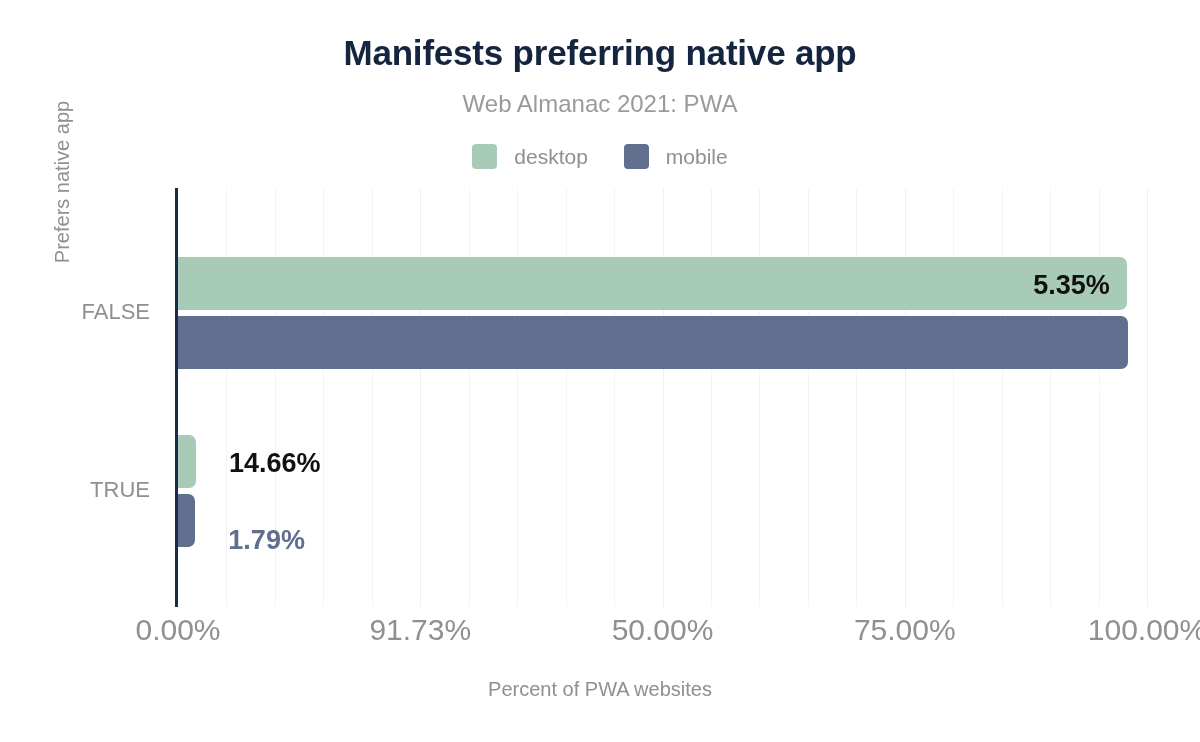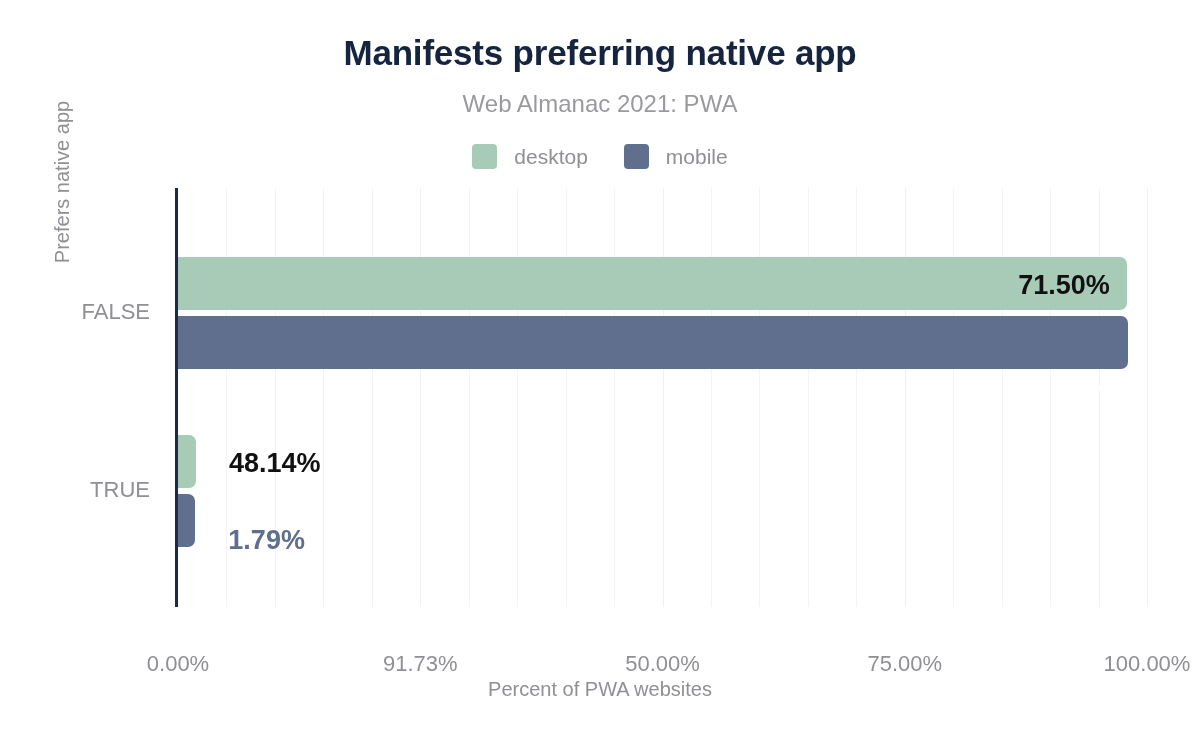--- a/index.html
+++ b/index.html
@@ -153,22 +153,22 @@
     width: 150px;
     text-align: right;
     font-size: 22px;
     color: #8f8f94;
     line-height: 26px;
     white-space: nowrap;
   }
 
   .x-tick-item {
     position: absolute;
-    top: 651px;
-    font-size: 22px;
+    top: 617px;
+    font-size: 30px;
     color: #8f8f94;
     line-height: 26px;
     white-space: nowrap;
     transform: translateX(-50%);
   }
 
   
   .y-axis-title {
     position: absolute;
     left: -68px;
@@ -236,25 +236,25 @@
         <div class="gridline" style="left: 678px;"></div>
         <div class="gridline major" style="left: 727px;"></div>
         <div class="gridline" style="left: 775px;"></div>
         <div class="gridline" style="left: 824px;"></div>
         <div class="gridline" style="left: 872px;"></div>
         <div class="gridline" style="left: 921px;"></div>
         <div class="gridline major" style="left: 969px;"></div>
       </div>
     <div class="bars-layer" id="bars-layer">
         <div class="bar bar-desktop" style="width: 948.845px; height: 53px; top: 69px; background: rgb(168, 203, 183);"></div>
-        <div class="bar-label inside dark" style="top: 84px; left: 803.845px; width: 128px;">71.50%</div>
+        <div class="bar-label inside dark" style="top: 84px; left: 803.845px; width: 128px;">5.35%</div>
         <div class="bar bar-mobile" style="width: 949.911px; height: 53px; top: 128px; background: rgb(95, 111, 141);"></div>
         <div class="bar-label inside white" style="top: 143px; left: 804.911px; width: 128px;">98.03%</div>
         <div class="bar bar-desktop" style="width: 18.0234px; height: 53px; top: 247px; background: rgb(168, 203, 183);"></div>
-        <div class="bar-label dark" style="top: 262px; left: 51.0234px;">48.14%</div>
+        <div class="bar-label dark" style="top: 262px; left: 51.0234px;">14.66%</div>
         <div class="bar bar-mobile" style="width: 17.3451px; height: 53px; top: 306px; background: rgb(95, 111, 141);"></div>
         <div class="bar-label slate" style="top: 339px; left: 50.3451px;">1.79%</div>
       </div>
   </div>
 
   <div class="y-ticks">
     <div class="y-tick-item" style="left:0px; top:477px;">TRUE</div>
     <div class="y-tick-item" style="left:0px; top:299px;">FALSE</div>
   </div>
 

